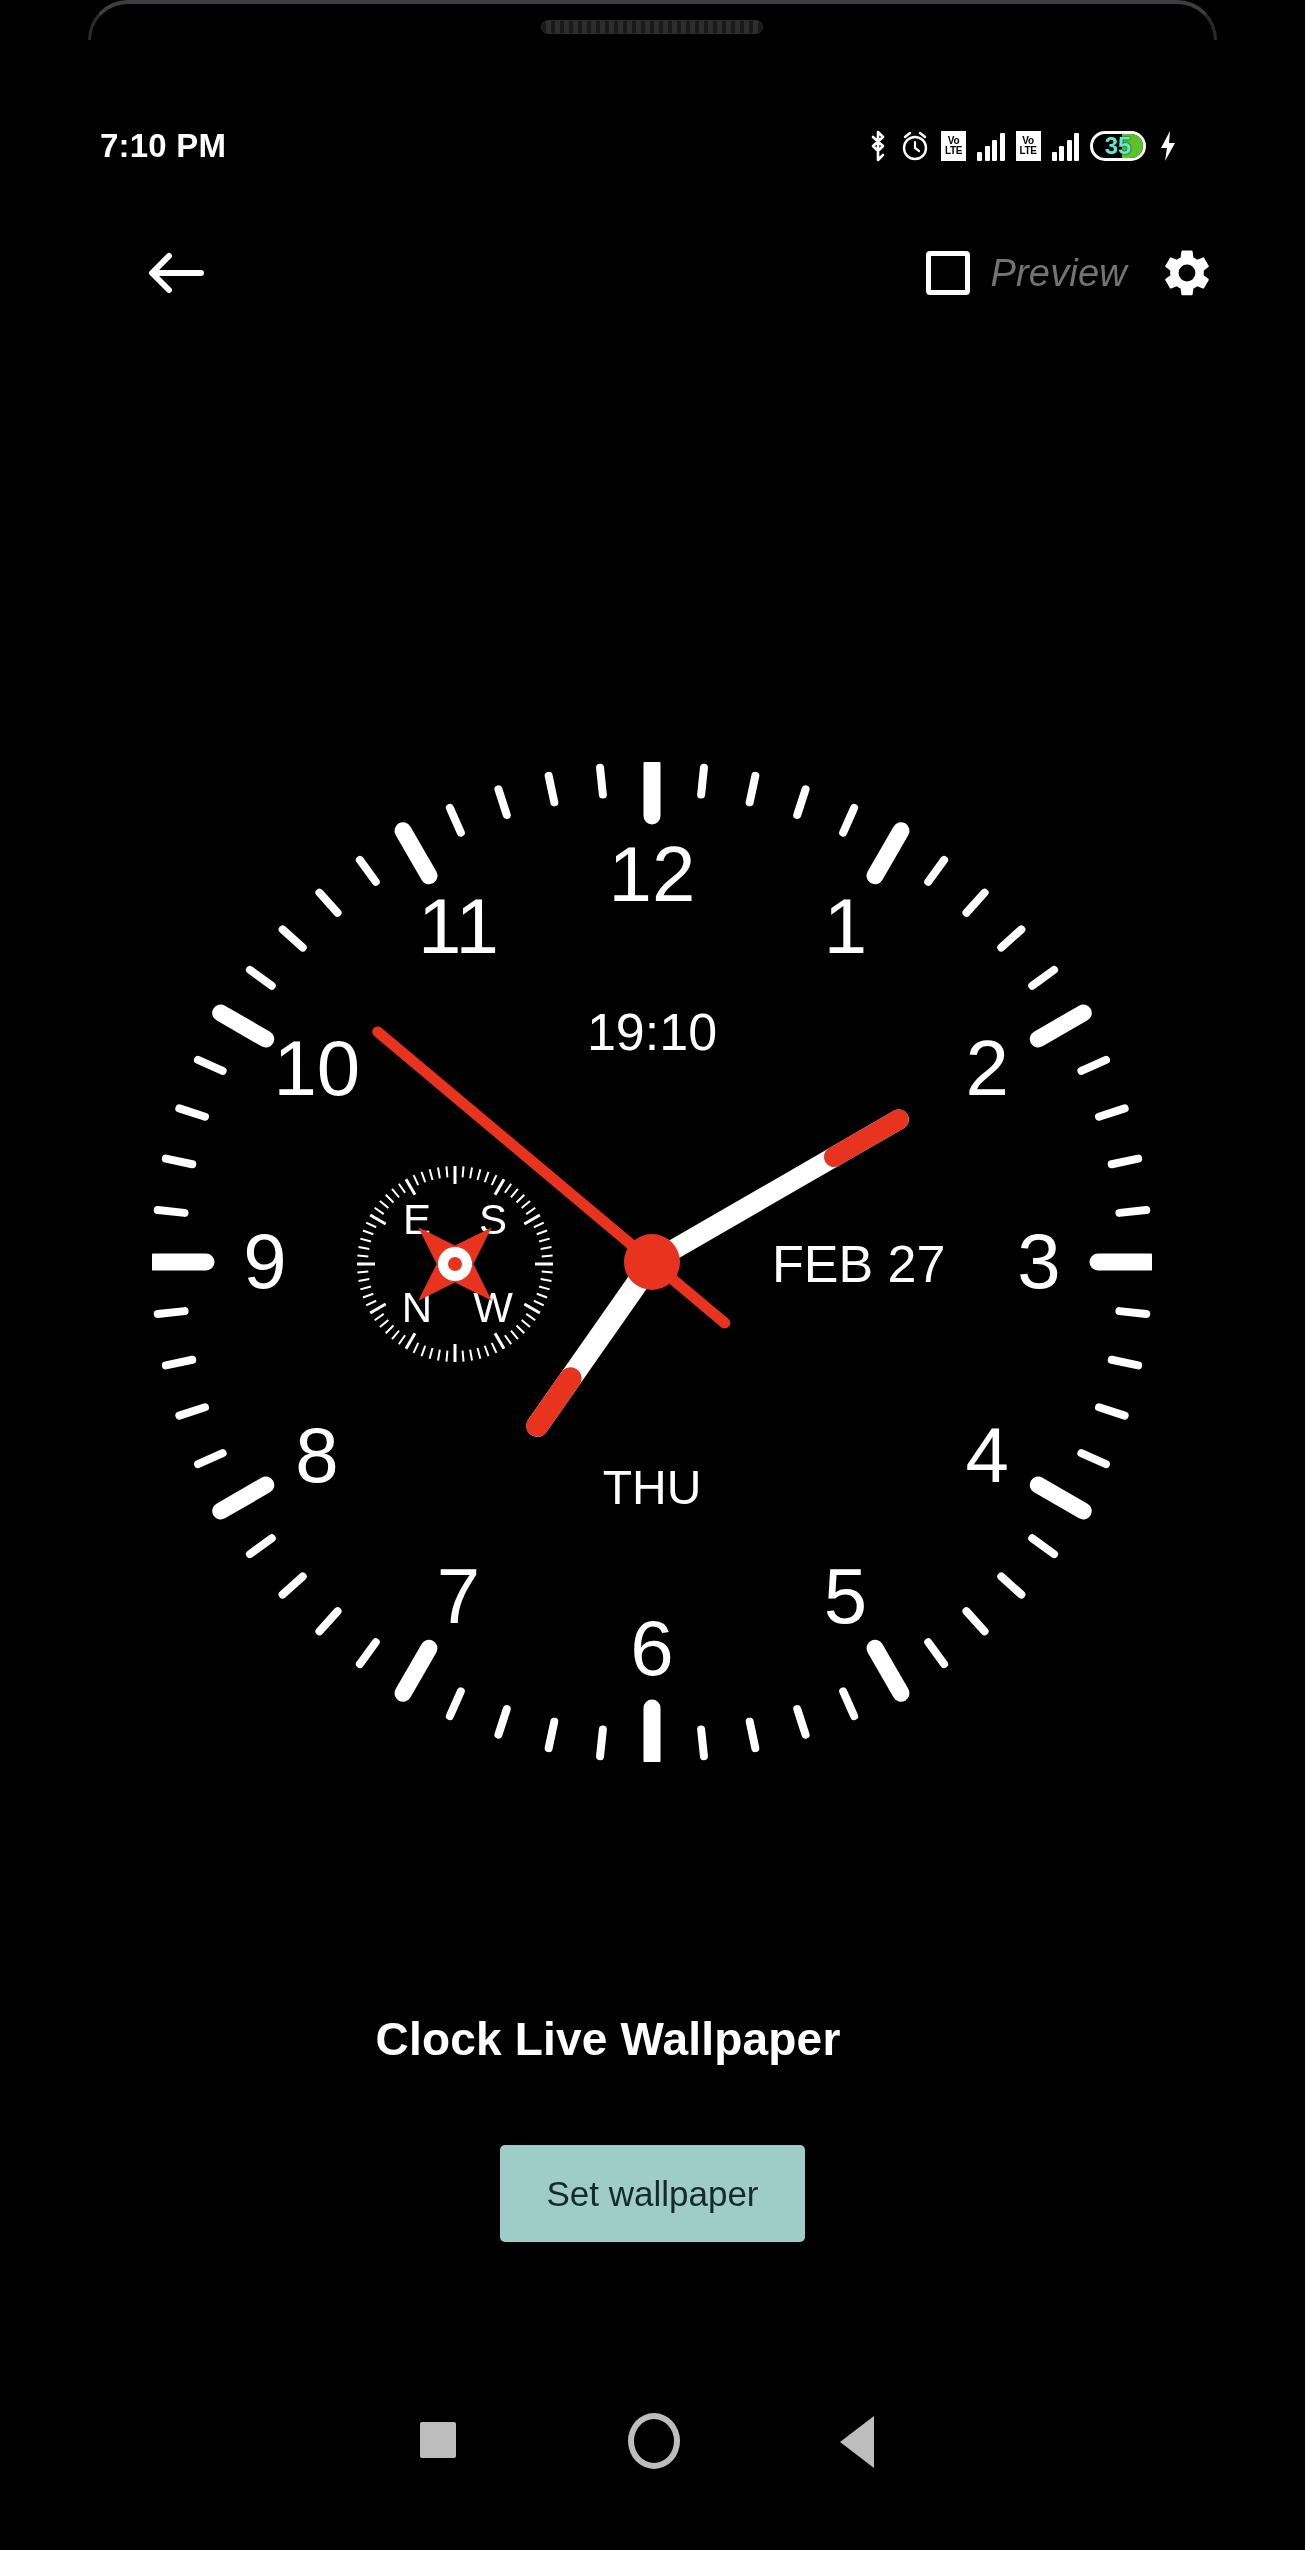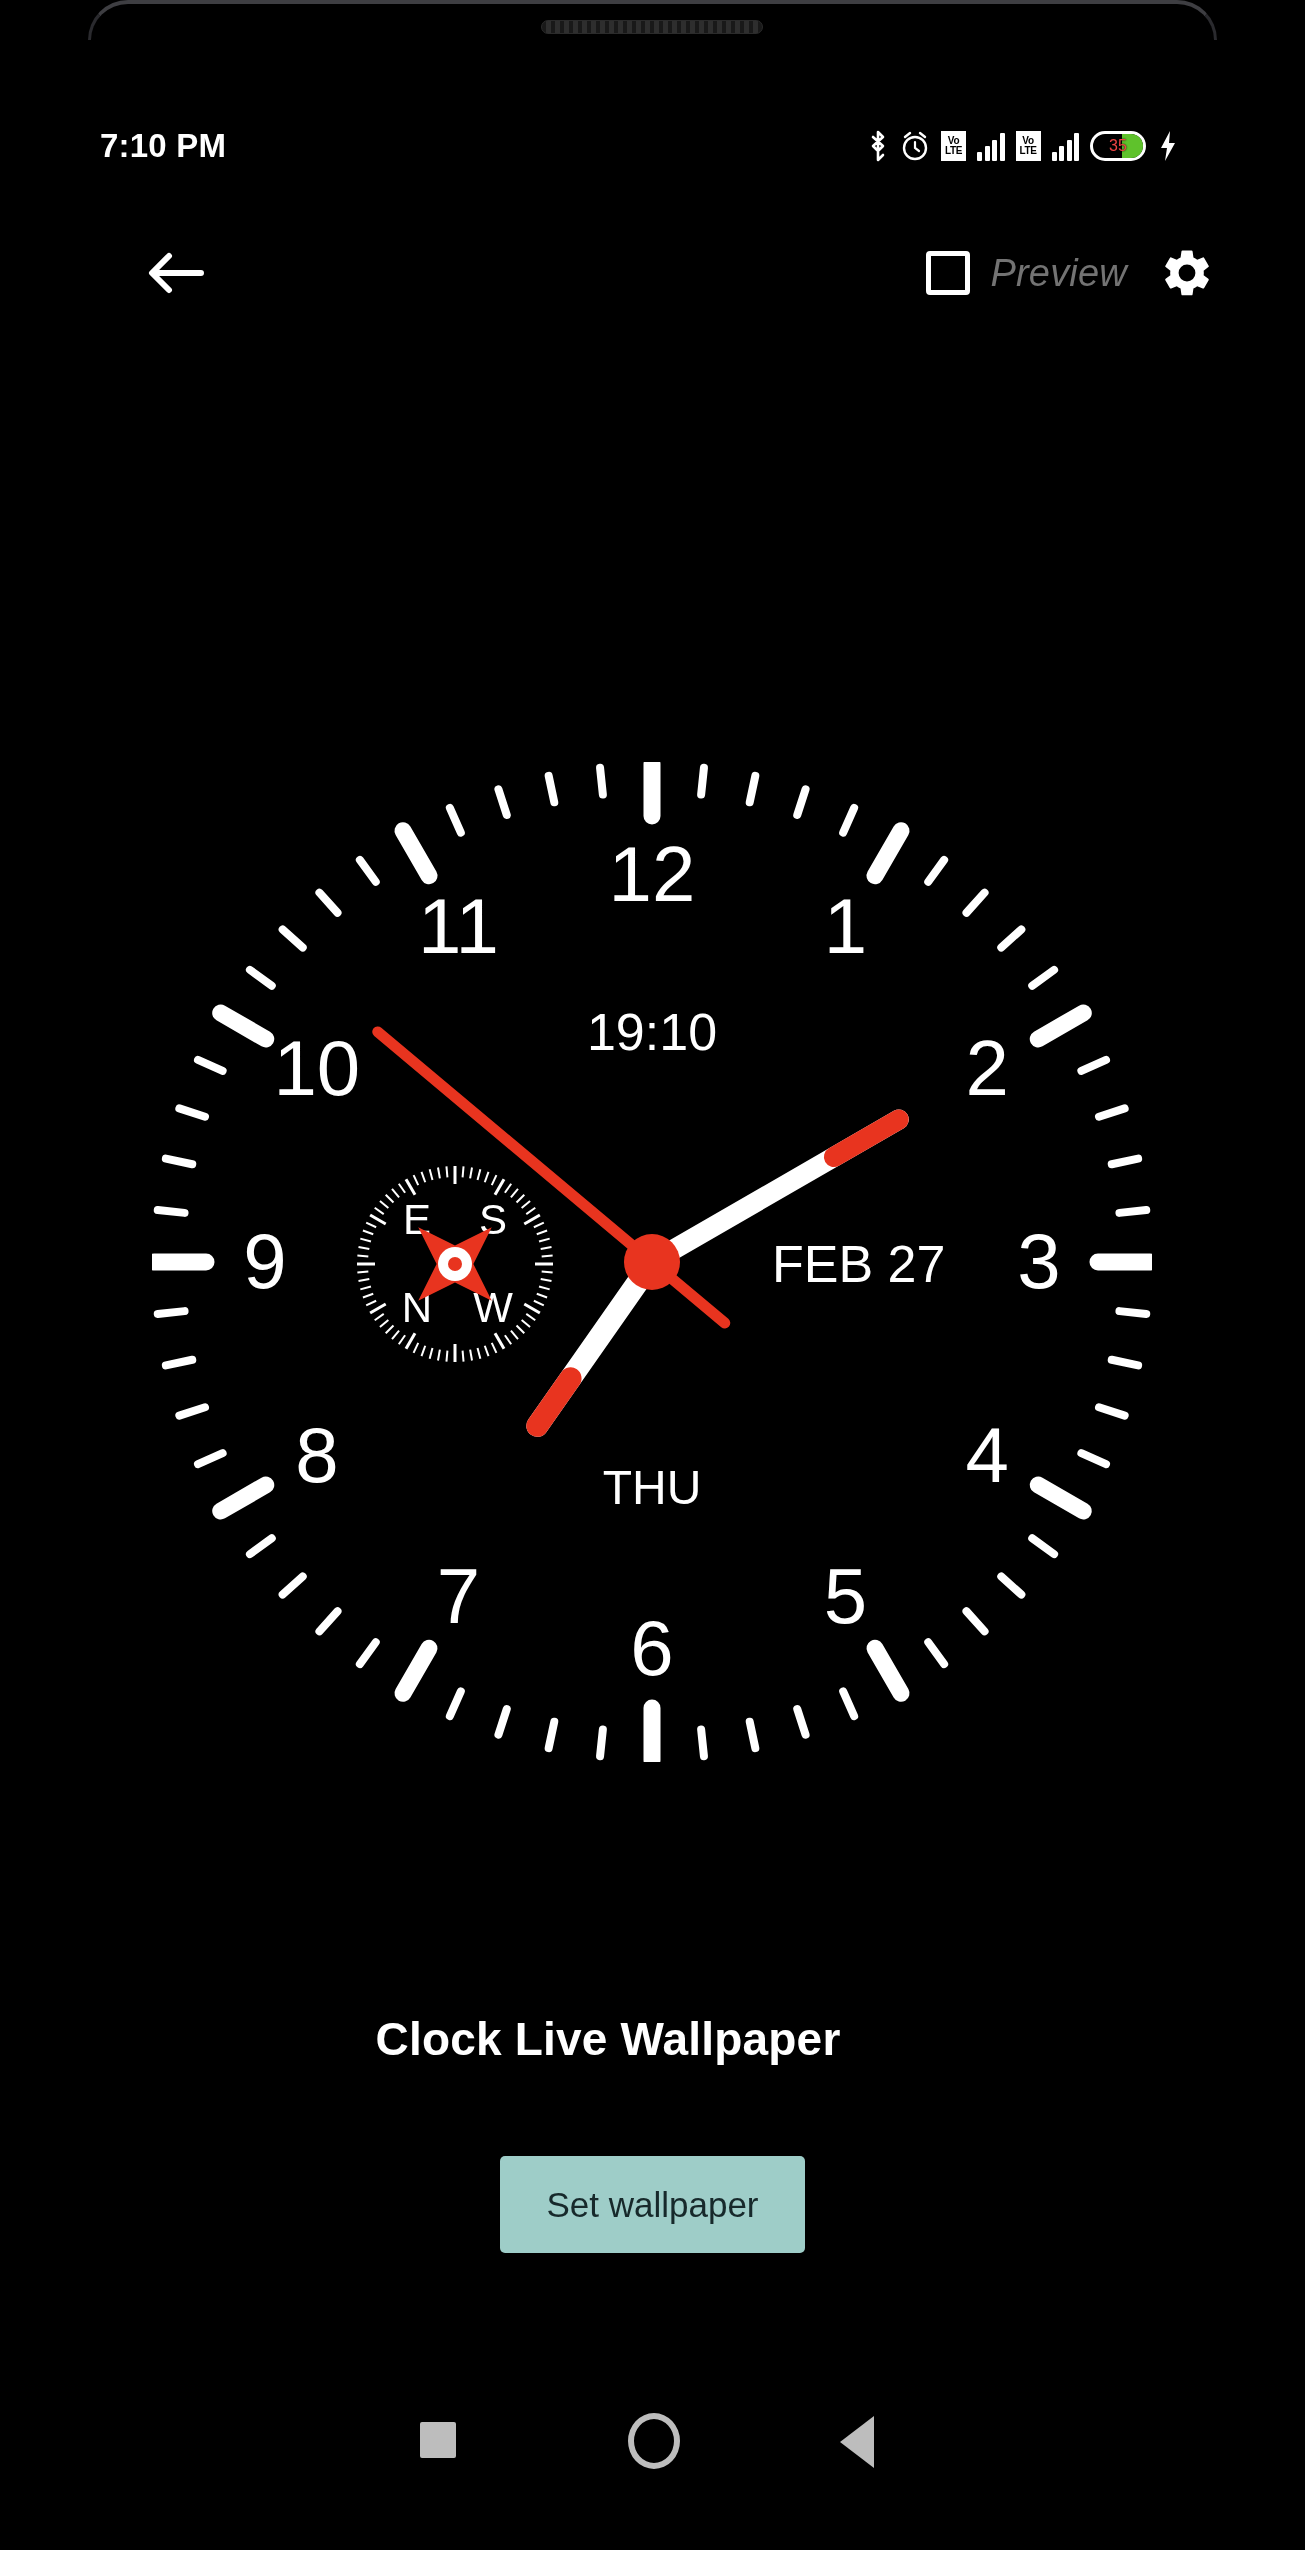--- a/index.html
+++ b/index.html
@@ -63,21 +63,21 @@
     position:relative; width:56px; height:30px;
     border:3px solid #ffffff; border-radius:15px;
     display:flex; align-items:center; justify-content:center;
     overflow:hidden;
   }
   #battery-fill {
     position:absolute; right:0; top:0; height:100%; width:42%;
     background:#5fc22c;
   }
   #battery-level {
-    position:relative; color:#ef4444; font-size:16px; font-weight:400; z-index:2;
+    position:relative; color:#5eead4; font-size:24px; font-weight:700; z-index:2;
     text-shadow:0 0 2px #000;
   }
 
   
   #action-bar {
     position:absolute; left:0; top:215px; width:1305px; height:115px;
   }
   #back-button {
     position:absolute; left:140px; top:22px; width:72px; height:72px;
     display:flex; align-items:center; justify-content:center; cursor:pointer;
@@ -101,21 +101,21 @@
 
   
   #app-title {
     position:absolute; left:0; top:2012px; width:1216px; text-align:center;
     color:#ffffff; font-size:46px; font-weight:700; letter-spacing:0.2px;
   }
   #set-wallpaper-button {
     position:absolute; left:500px; top:2145px; width:305px; height:97px;
     background:#9ecdc8; color:#17292b; border:none; border-radius:5px;
     font-family:"Liberation Sans", sans-serif;
-    font-size:35px; font-weight:400; cursor:pointer;margin-top:11px;
+    font-size:35px; font-weight:400; cursor:pointer;
   }
 
   
   #nav-bar {
     position:absolute; left:0; top:2400px; width:1305px; height:110px;
   }
   #nav-recents {
     position:absolute; left:420px; top:22px; width:36px; height:36px;
     background:#bdbdbd; border-radius:2px; cursor:pointer;
   }

